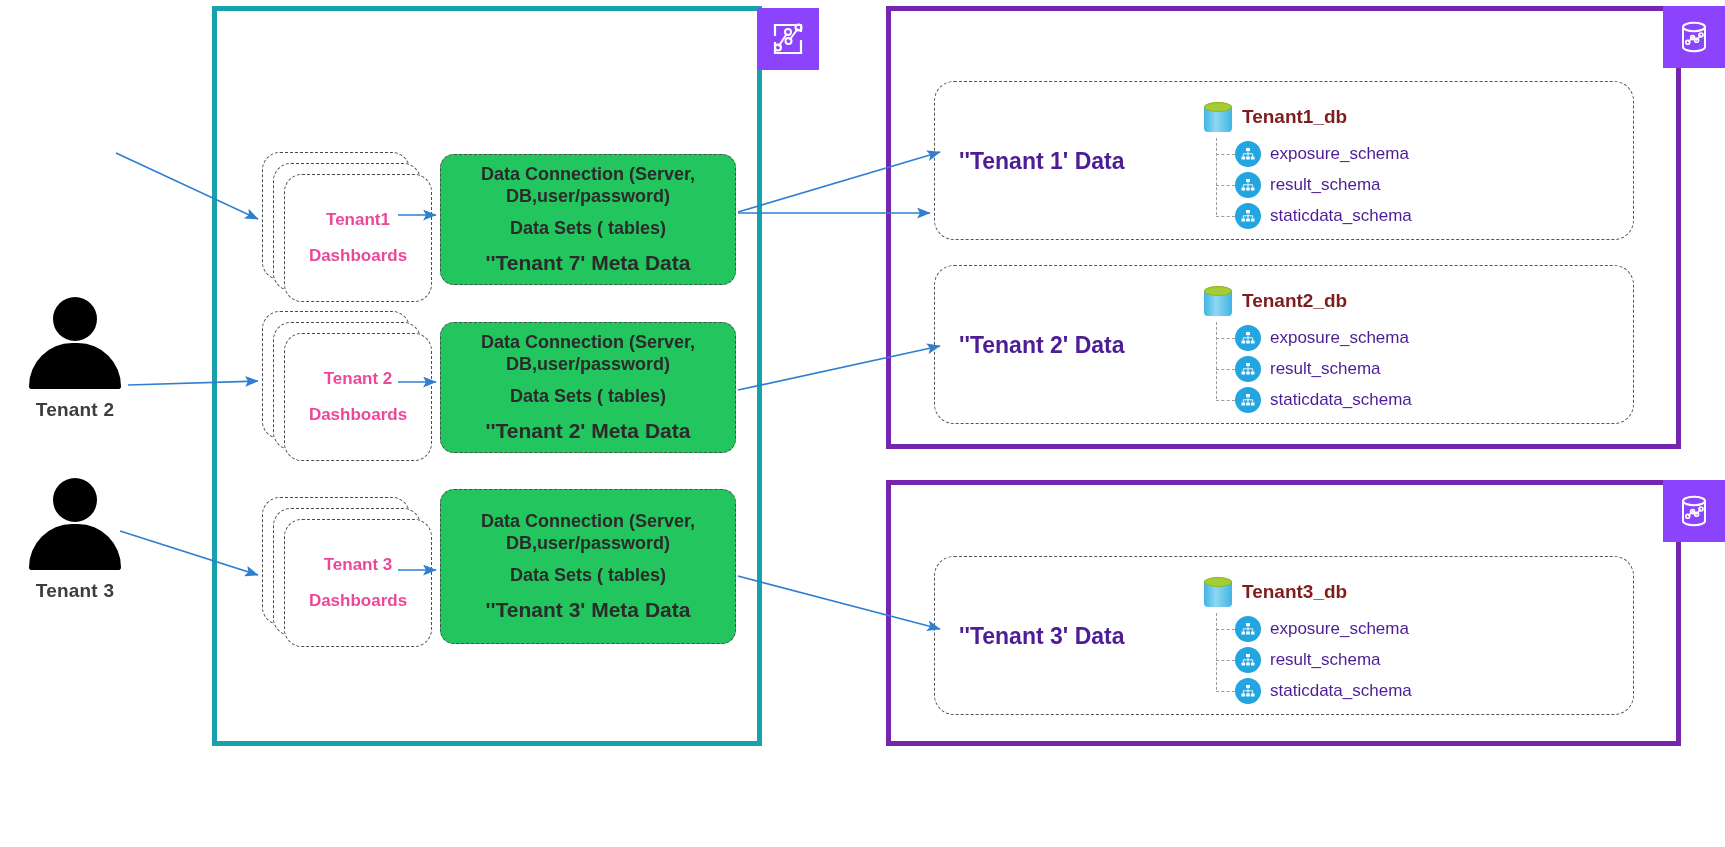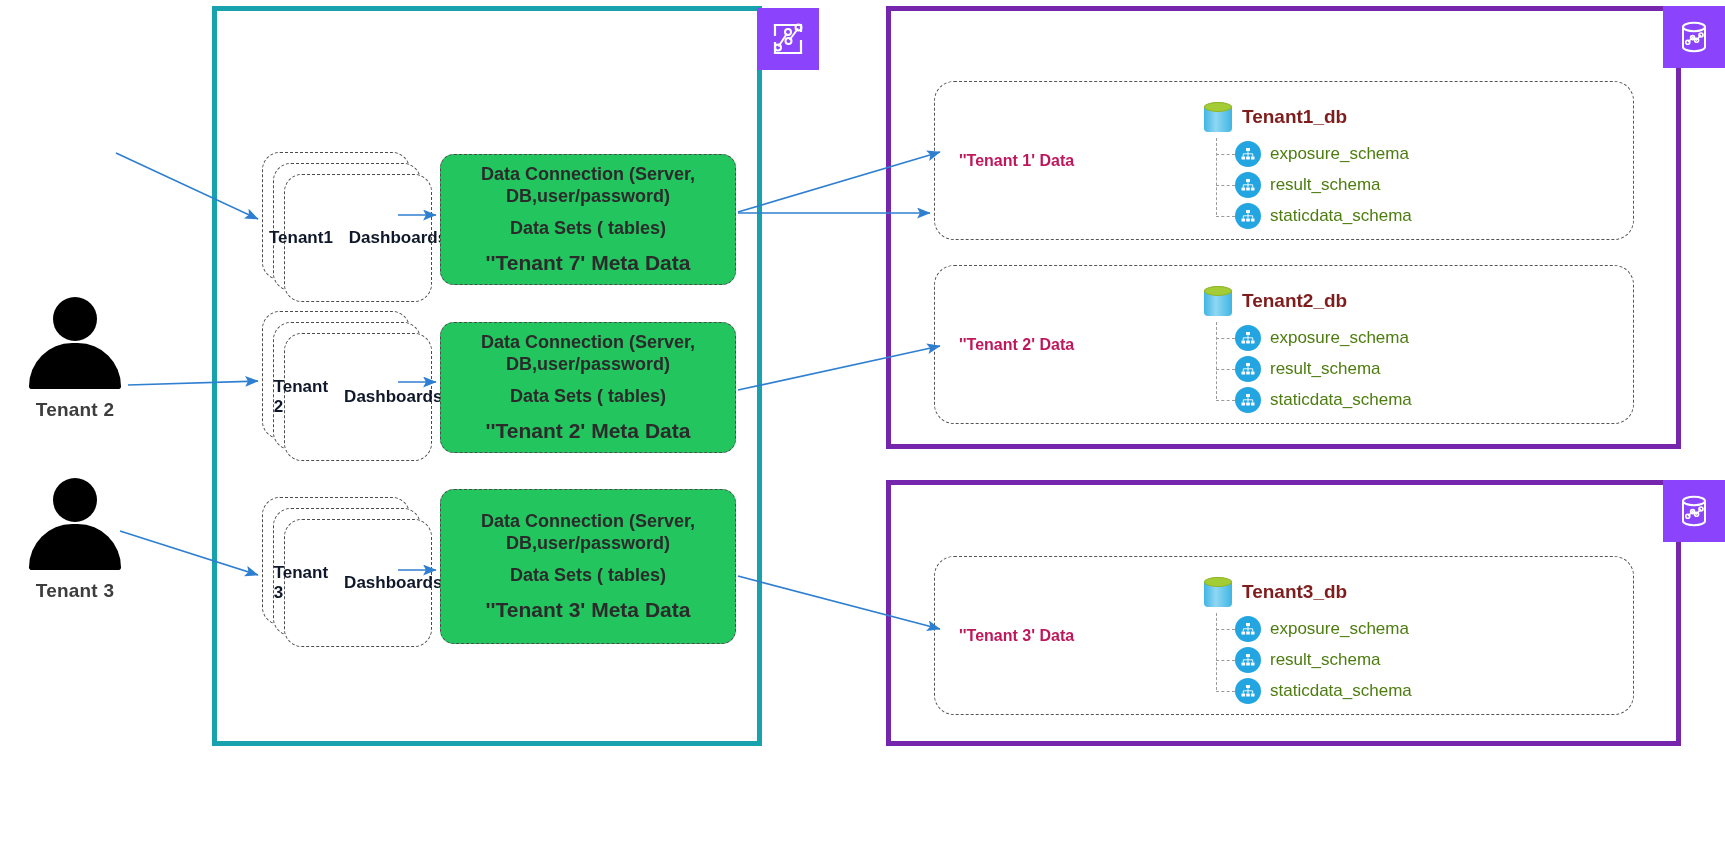--- a/index.html
+++ b/index.html
@@ -110,27 +110,27 @@
   .dash-layer.l1 { left: 0;    top: 0;    width: 148px; height: 128px; }
   .dash-layer.l2 { left: 11px; top: 11px; width: 148px; height: 128px; }
   .dash-layer.l3 { left: 22px; top: 22px; width: 148px; height: 128px; }
   .dash-text {
     position: absolute;
     left: 22px;
     top: 22px;
     width: 148px;
     height: 128px;
     display: flex;
-    flex-direction: row;
+    flex-direction: column;
     align-items: center;
     justify-content: center;
     gap: 16px;
     font-size: 17px;
     font-weight: bold;
-    color: #0f172a;
+    color: #ec4899;
     box-sizing: border-box;
   }
 
   
   .meta-box {
     position: absolute;
     width: 296px;
     border: 1px dashed #4c4c4c;
     border-radius: 14px;
     background: #22c55e;
@@ -172,23 +172,23 @@
     border-radius: 20px;
     background: #ffffff;
     box-sizing: border-box;
     z-index: 3;
   }
   .data-card-title {
     position: absolute;
     left: 24px;
     top: 50%;
     transform: translateY(-50%);
-    font-size: 16px;
+    font-size: 23px;
     font-weight: bold;
-    color: #be185d;
+    color: #4c1d95;
     white-space: nowrap;
   }
   .db-group {
     position: absolute;
     left: 268px;
     top: 18px;
   }
   .db-head {
     display: flex;
     align-items: center;
@@ -225,21 +225,21 @@
   .schema-row::before {
     content: "";
     position: absolute;
     left: 0;
     top: 50%;
     width: 19px;
     border-top: 1px dashed #9b9b9b;
   }
   .schema-label {
     font-size: 17px;
-    color: #4d7c0f;
+    color: #4c1d95;
     white-space: nowrap;
   }
 
   
   .db-cylinder {
     position: relative;
     width: 30px;
     height: 32px;
     flex: 0 0 auto;
   }

